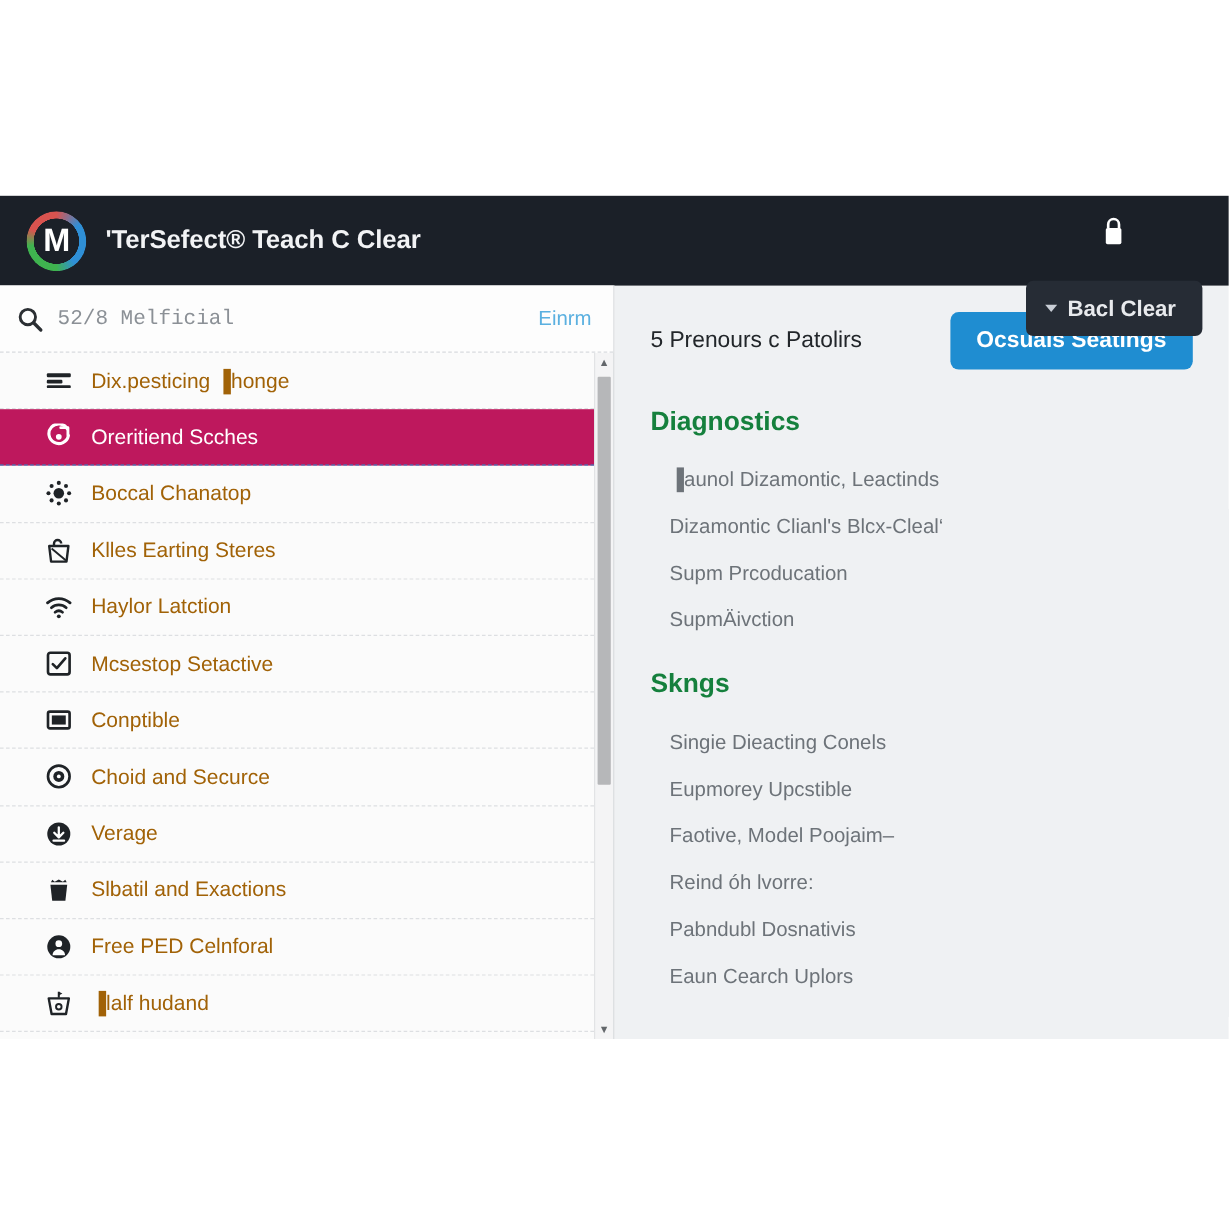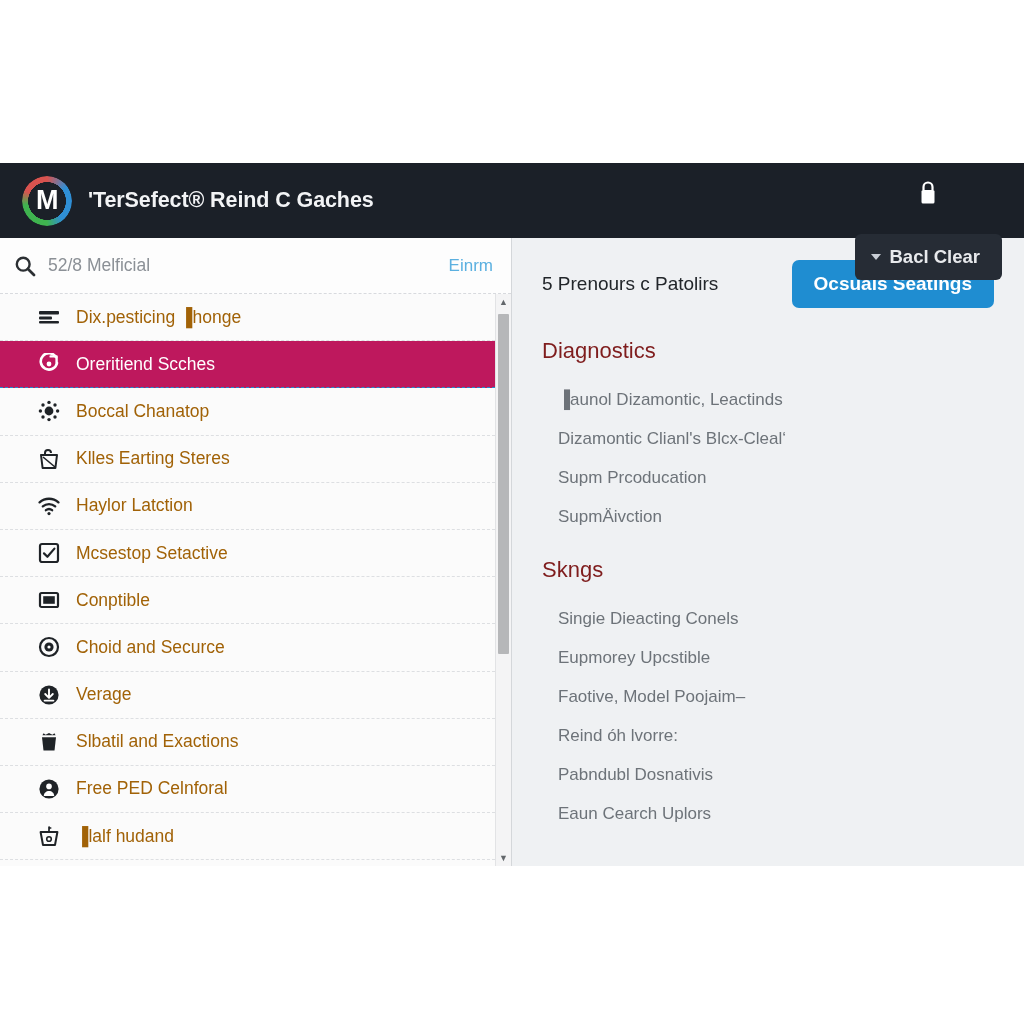--- a/index.html
+++ b/index.html
@@ -105,21 +105,21 @@
     background: #fdfdfd;
     border-bottom: 1px dashed #d8dade;
     display: flex; align-items: center;
     padding: 0 18px 0 14px;
     gap: 12px;
   }
   .search-icon { color: #2b2f33; flex: none; display:flex; }
   .search-input {
     flex: 1;
     border: none; outline: none; background: transparent;
-    font-family: Liberation Sans, sans-serif;
+    font-family: Liberation Mono, monospace;
     font-size: 17.5px;
     color: #8b9096;
   }
   .search-input::placeholder { color: #8b9096; }
   .search-action {
     color: #5bb0e0;
     font-size: 17px;
     cursor: pointer;
     white-space: nowrap;
   }
@@ -204,24 +204,25 @@
     background: #1f8dd1;
     border: none; border-radius: 7px;
     color: #ffffff;
     font-family: "Liberation Sans", sans-serif;
     font-size: 19px; font-weight: bold;
     padding: 13px 22px;
     cursor: pointer;
     white-space: nowrap;
   }
   .rp-section-title {
-    color: #7f1d1d;
+    color: #15803d;
     font-size: 22px;
     margin-bottom: 16px;
     white-space: nowrap;
+    font-weight: bold;
   }
   .rp-item {
     color: #6d7379;
     font-size: 17px;
     padding: 9.5px 0 9.5px 16px;
     white-space: nowrap;
     cursor: pointer;
   }
   .rp-section + .rp-section { margin-top: 21px; }
 </style>
@@ -229,21 +230,21 @@
 <body>
 
 <div id="app">
 
   <div class="header">
     <div class="brand">
       <div class="logo-wrap">
         <div class="logo-ring"></div>
         <div class="logo-m">M</div>
       </div>
-      <div class="header-title">'TerSefect® Reind C Gaches</div>
+      <div class="header-title">'TerSefect® Teach C Clear</div>
     </div>
 
     <div class="header-right">
       <div class="hdr-icon">
         <svg width="24" height="26" viewBox="0 0 24 26" fill="none">
           <circle cx="12" cy="6.5" r="5" stroke="#ffffff" stroke-width="2.6"></circle>
           <rect x="2.5" y="14" width="19" height="8" rx="2.2" fill="#ffffff"></rect>
           <circle cx="8.2" cy="18" r="1.25" fill="#1b2028"></circle>
           <circle cx="15.8" cy="18" r="1.25" fill="#1b2028"></circle>
         </svg>

